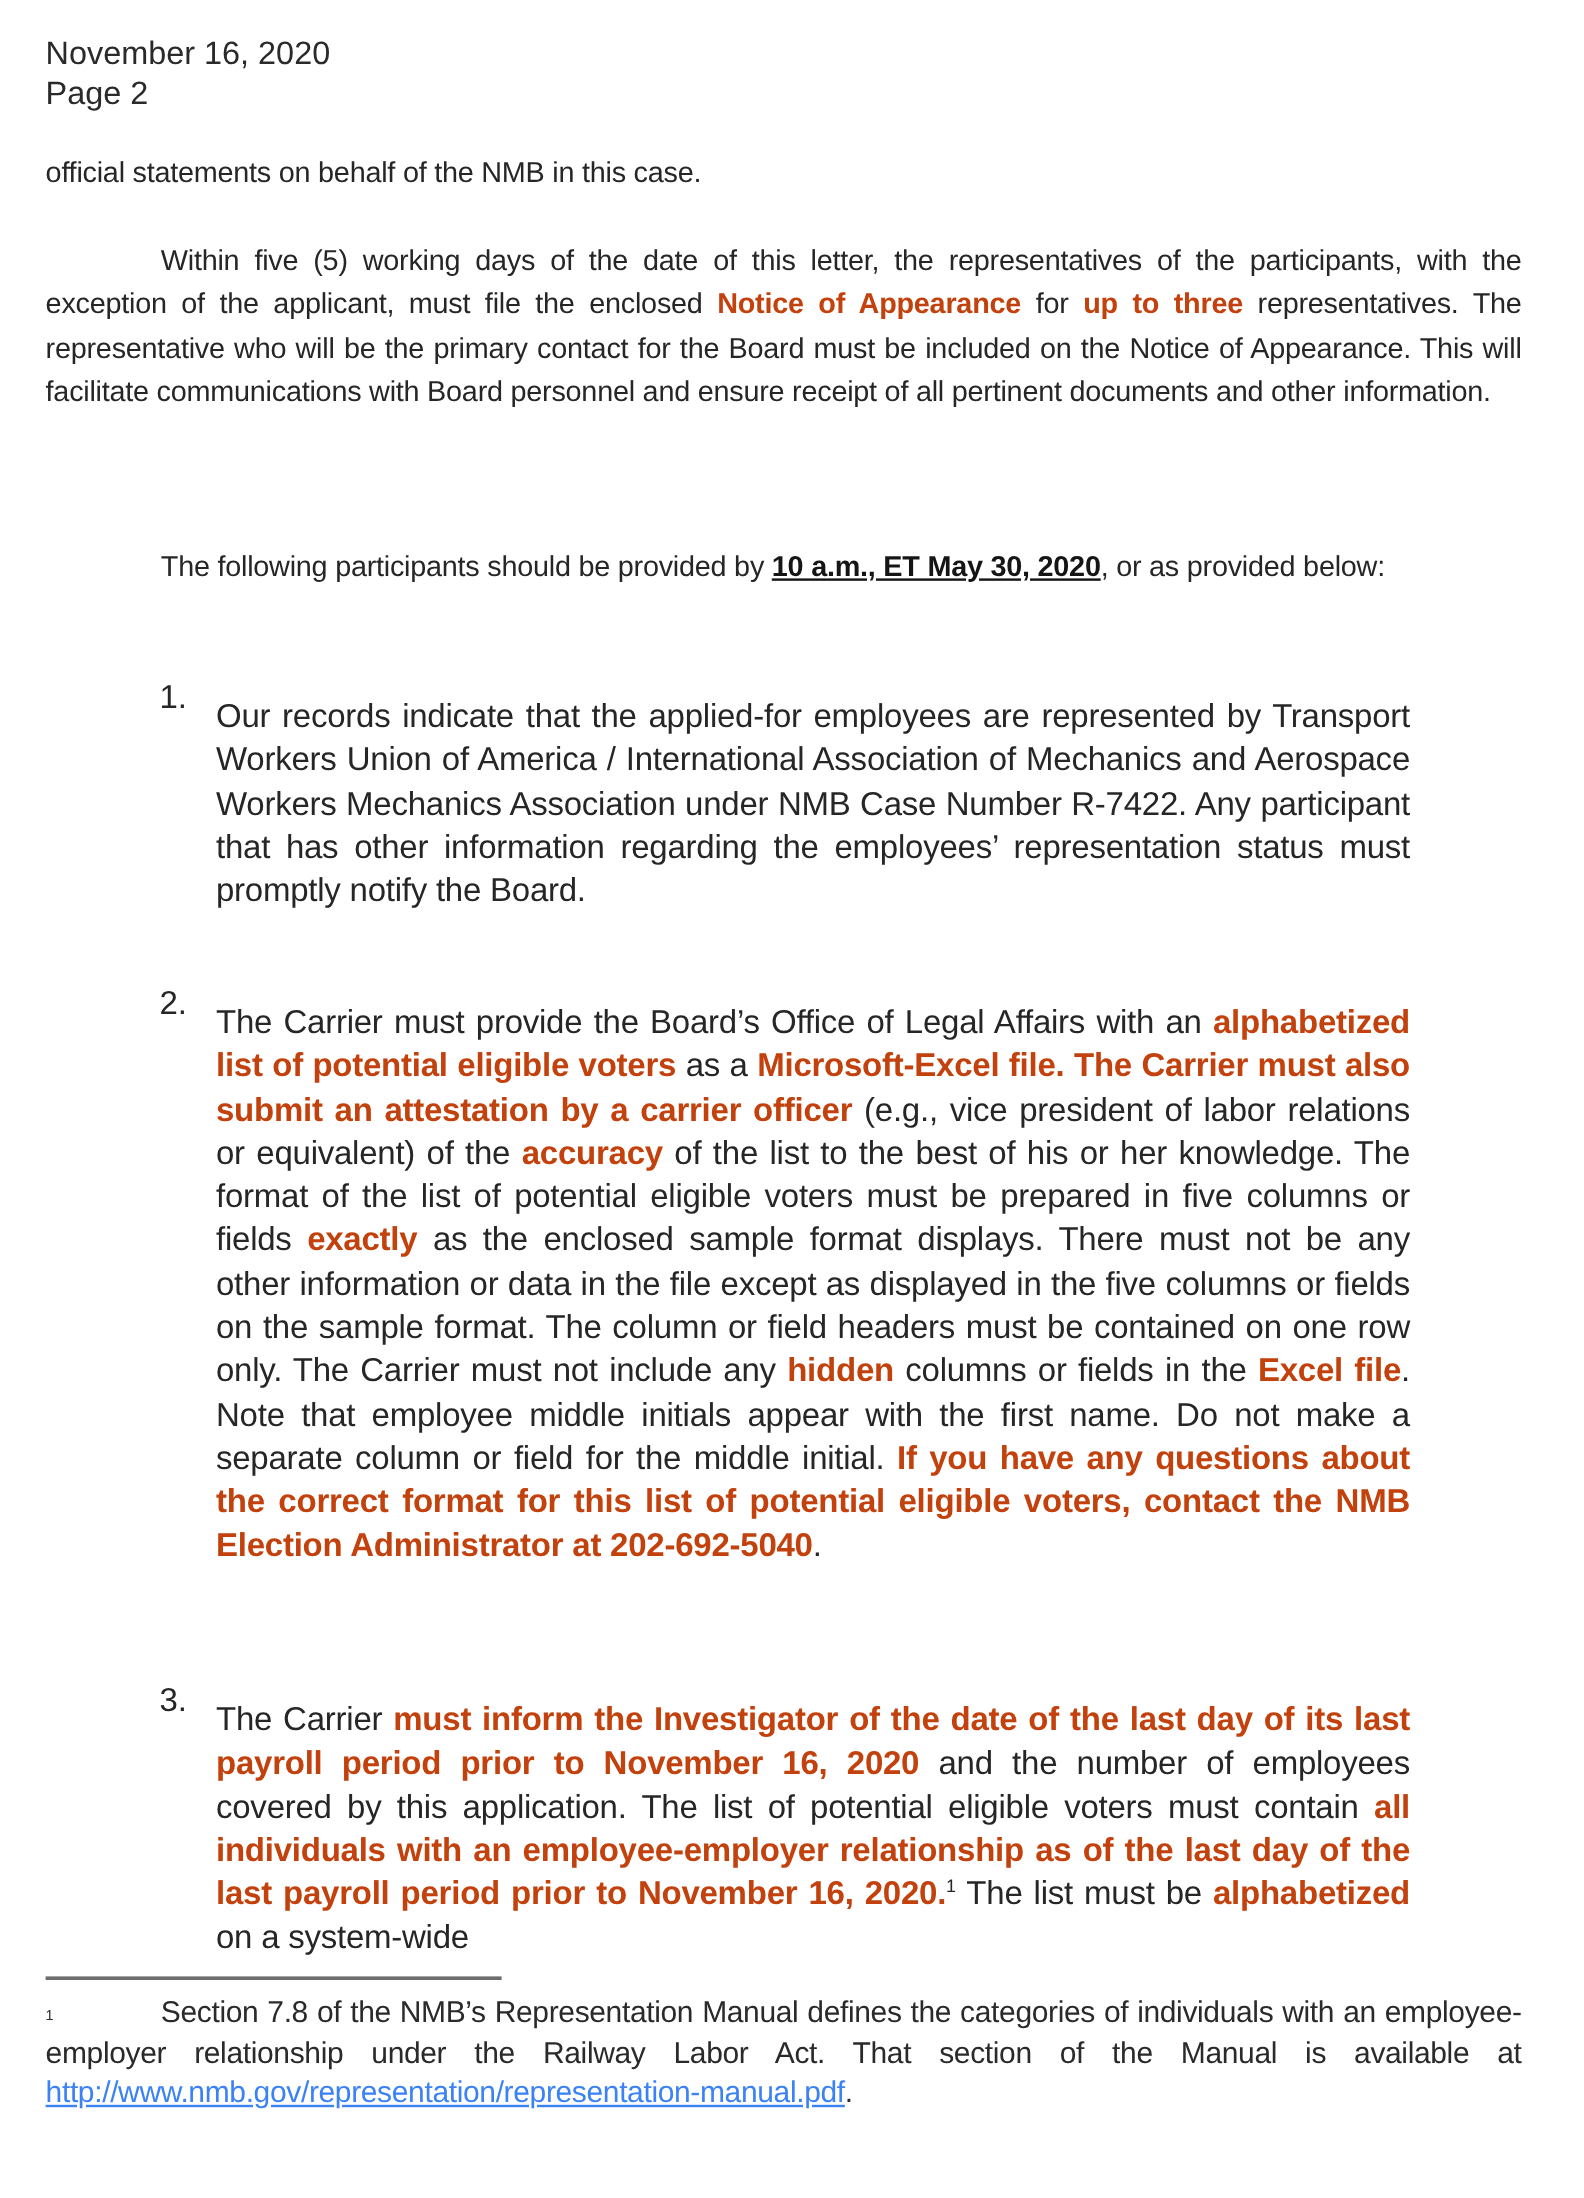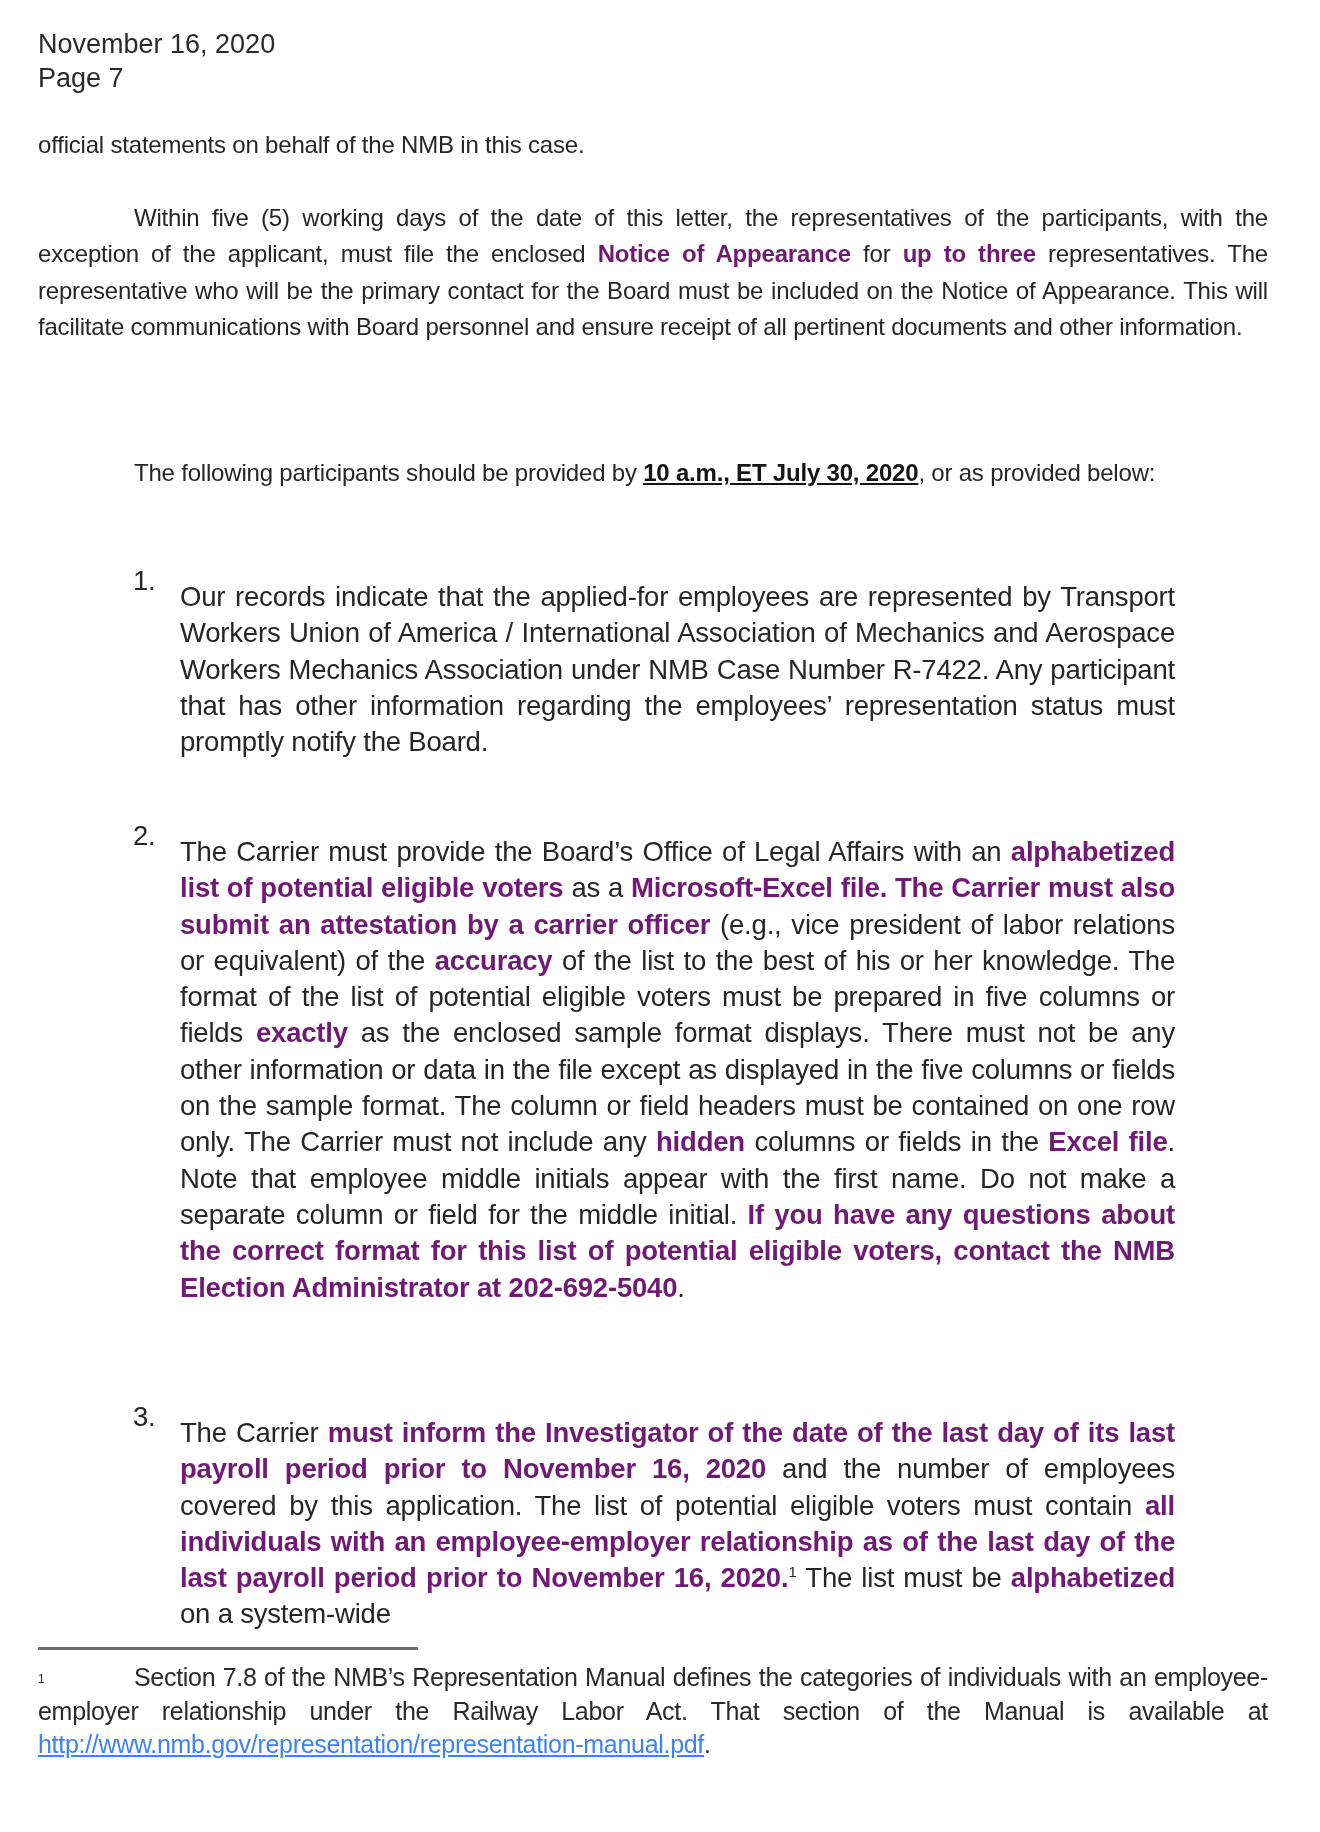--- a/index.html
+++ b/index.html
@@ -11,41 +11,41 @@
   .hdr { position: absolute; left: 38px; font-size: 27px; line-height: 34px; color: #2a2a2a; }
   .para {
     position: absolute; left: 38px; width: 1230px;
     font-size: 24px; line-height: 36.3px; text-align: justify;
     color: #262626; letter-spacing: -0.2px;
   }
   .para .indent { display: inline-block; width: 96px; }
   .item { position: absolute; left: 133px; width: 1042px; font-size: 27.5px; line-height: 36.3px; color: #262626; letter-spacing: -0.2px; }
   .item .num { position: absolute; left: 0; top: 0; width: 40px; }
   .item .txt { position: absolute; left: 47px; top: 16px; width: 995px; text-align: justify; }
-  b { font-weight: bold; color: #701a75; }
+  b { font-weight: bold; color: #c2410c; }
   .u { text-decoration: underline; font-weight: bold; color: #151515; }
   .sep { position: absolute; left: 38px; top: 1647px; width: 380px; height: 3px; background: #6d6d6d; }
   .fn { position: absolute; left: 38px; top: 1661px; width: 1230px; font-size: 25px; line-height: 33.5px; text-align: justify; color: #2a2a2a; letter-spacing: -0.3px; }
   .fn .mark { font-size: 12px; vertical-align: top; position: relative; top: 2px; display: inline-block; width: 96px; }
   .fn a { color: #3b82f6; text-decoration: underline; }
   sup { font-size: 15px; line-height: 0; vertical-align: super; }
 </style>
 </head>
 <body>
 
 <div class="page">
 
   <div class="hdr" style="top:27px;">November 16, 2020</div>
-  <div class="hdr" style="top:61px;">Page 7</div>
+  <div class="hdr" style="top:61px;">Page 2</div>
 
   <div class="para" style="top:127px;">official statements on behalf of the NMB in this case.</div>
 
   <div class="para" style="top:200px;"><span class="indent"></span><span>Within five (5) working days of the date of this letter, the representatives of the participants, with the exception of the applicant, must file the enclosed </span><b>Notice of Appearance</b><span> for </span><b>up to three</b><span> representatives.  The representative who will be the primary contact for the Board must be included on the Notice of Appearance.  This will facilitate communications with Board personnel and ensure receipt of all pertinent documents and other information.</span></div>
 
-  <div class="para" style="top:455px;"><span class="indent"></span><span>The following participants should be provided by </span><span class="u">10 a.m., ET July 30, 2020</span><span>, or as provided below:</span></div>
+  <div class="para" style="top:455px;"><span class="indent"></span><span>The following participants should be provided by </span><span class="u">10 a.m., ET May 30, 2020</span><span>, or as provided below:</span></div>
 
   <div class="item" style="top:563px; height:220px;">
     <span class="num">1.</span>
     <div class="txt">Our records indicate that the applied-for employees are represented by Transport Workers Union of America / International Association of Mechanics and Aerospace Workers Mechanics Association under NMB Case Number R-7422.  Any participant that has other information regarding the employees’ representation status must promptly notify the Board.</div>
   </div>
 
   <div class="item" style="top:818px; height:560px;">
     <span class="num">2.</span>
     <div class="txt"><span>The Carrier must provide the Board’s Office of Legal Affairs with an </span><b>alphabetized list of potential eligible voters</b><span> as a </span><b>Microsoft-Excel file. The Carrier must also submit an attestation by a carrier officer</b><span> (e.g., vice president of labor relations or equivalent) of the </span><b>accuracy</b><span> of the list to the best of his or her knowledge. The format of the list of potential eligible voters must be prepared in five columns or fields </span><b>exactly</b><span> as the enclosed sample format displays.  There must not be any other information or data in the file except as displayed in the five columns or fields on the sample format.  The column or field headers must be contained on one row only.  The Carrier must not include any </span><b>hidden</b><span> columns or fields in the </span><b>Excel file</b><span>.  Note that employee middle initials appear with the first name.  Do not make a separate column or field for the middle initial.  </span><b>If you have any questions about the correct format for this list of potential eligible voters, contact the NMB Election Administrator at 202-692-5040</b><span>.</span></div>
   </div>

